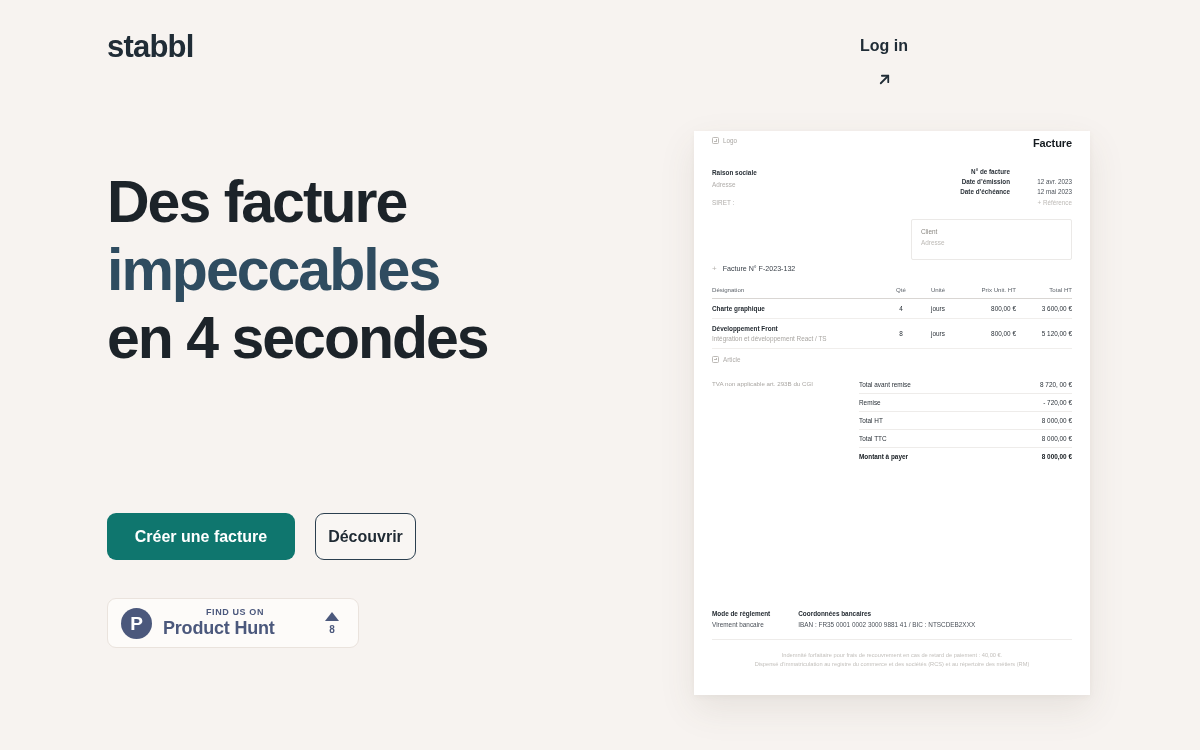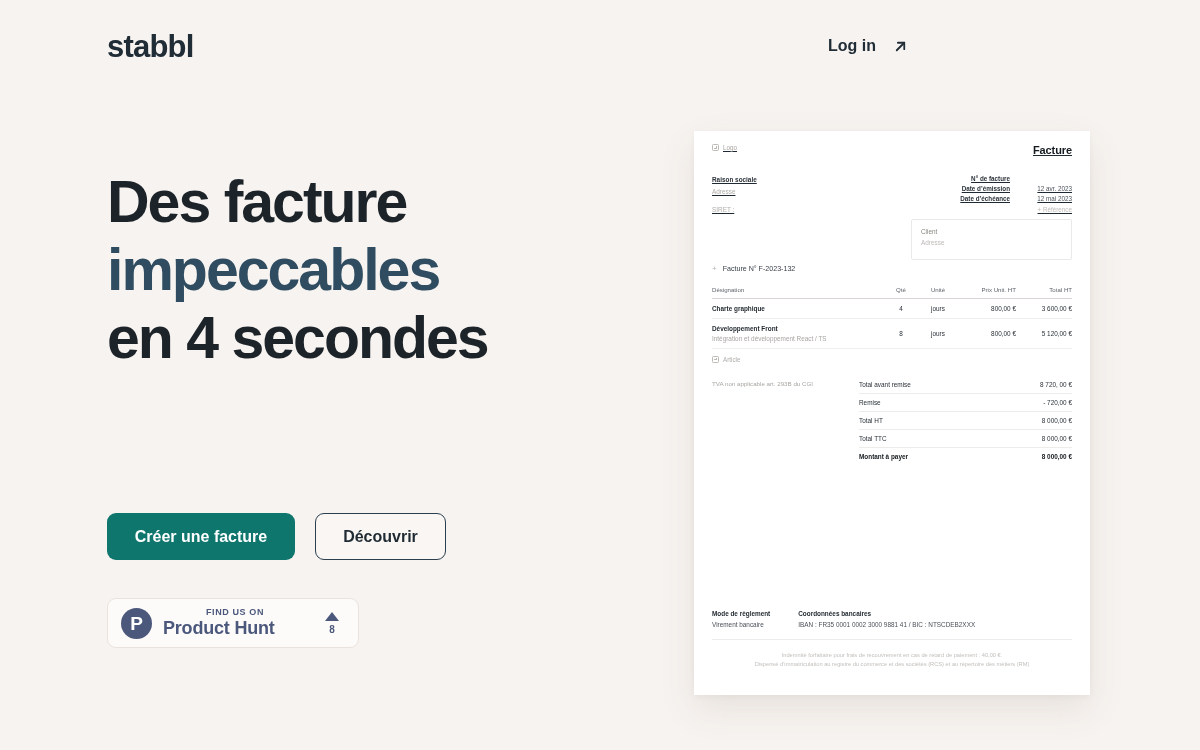--- a/index.html
+++ b/index.html
@@ -63,20 +63,21 @@
   }
 
   .login-wrap {
     position: absolute;
     right: 108px;
     top: 37px;
     display: flex;
     align-items: center;
     gap: 17px;
     cursor: pointer;
+    flex-direction: column;
   }
 
   .login-label {
     font-size: 16px;
     font-weight: 600;
     color: #202c36;
   }
 
   .arrow-ne {
     display: inline-block;
@@ -142,21 +143,21 @@
 
   .btn-primary {
     width: 188px;
     height: 47px;
     background: #0f766e;
     color: #ffffff;
     border: none;
   }
 
   .btn-secondary {
-    width: 131px;
+    width: 101px;
     height: 47px;
     background: #f9f6f3;
     color: #1f2a33;
     border: 1.6px solid #2b3f4f;
   }
 
   
   .ph-badge {
     position: absolute;
     left: 107px;
@@ -237,25 +238,24 @@
 
   
   .invoice-card {
     position: absolute;
     left: 694px;
     top: 131px;
     width: 396px;
     height: 564px;
     background: #ffffff;
     box-shadow: 0 14px 34px rgba(90, 75, 60, 0.10), 0 2px 6px rgba(90, 75, 60, 0.05);
-    padding: 13px 18px 0 18px;
+    padding: 6px 18px 0 18px;
     font-size: 6.3px;
     color: #1f2933;
     overflow: hidden;
-    text-decoration: underline;
   }
 
   .inv-row { display: flex; }
 
   .inv-top {
     justify-content: space-between;
     align-items: flex-start;
   }
 
   .inv-logo {

